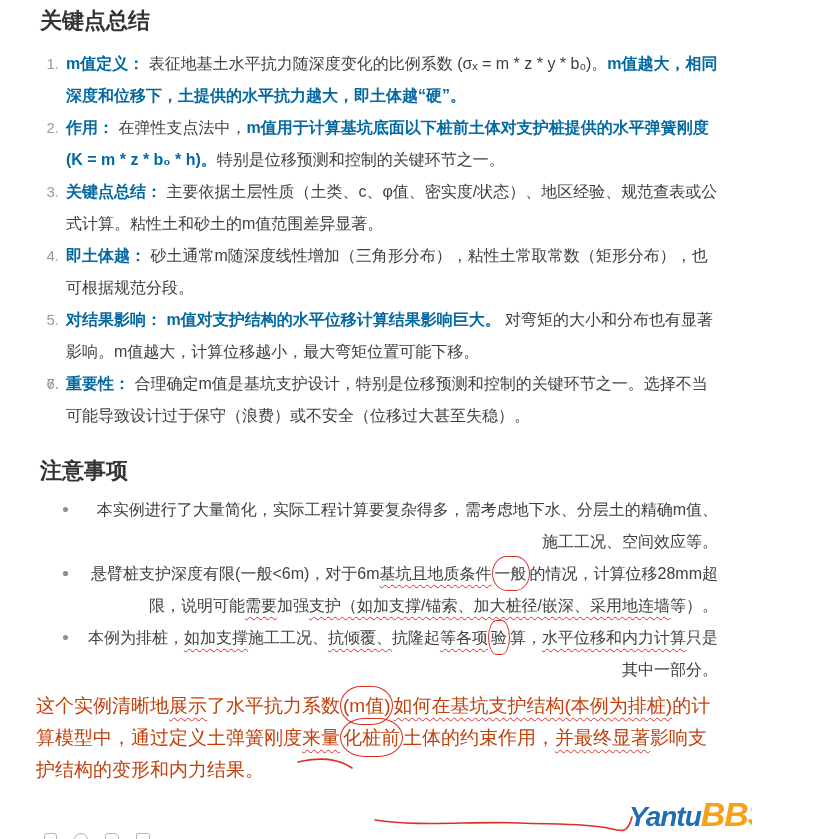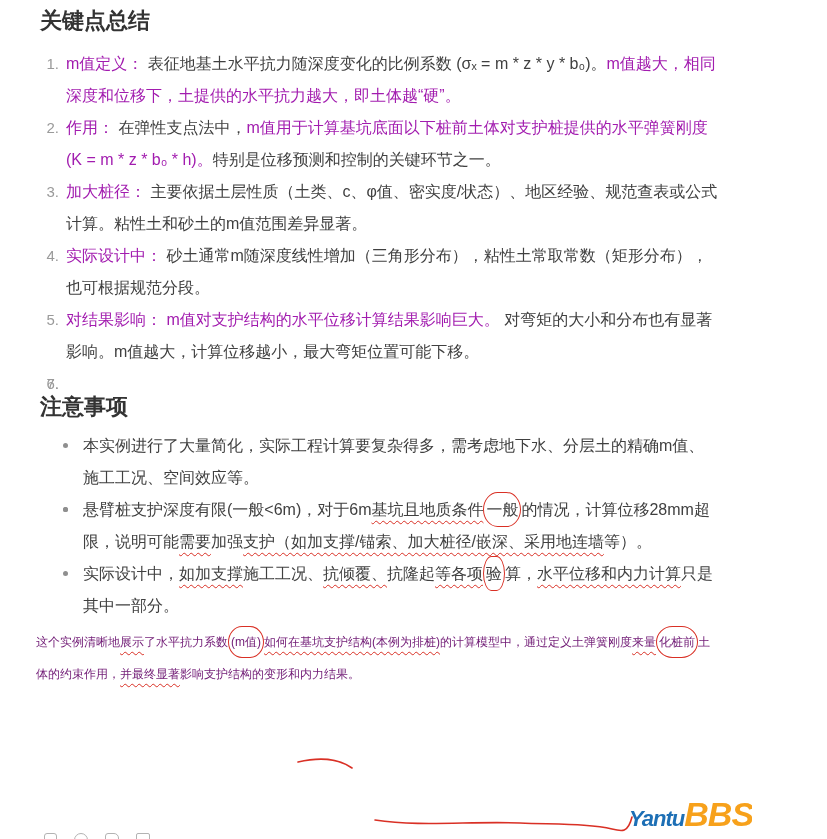--- a/index.html
+++ b/index.html
@@ -34,50 +34,51 @@
   }
   ol.kp li{position:relative;font-size:16px;line-height:32px;color:#404040}
   ol.kp .num{
     position:absolute;right:100%;padding-right:7px;
     color:#9a9a9a;font-size:15px;
   }
   ul.notes{
     list-style:none;
     margin:8px 0 0 0;
     padding:0 34px 0 83px;
+    text-align:right;
   }
   ul.notes li{position:relative;font-size:16px;line-height:32px;color:#404040}
   .bullet-dot{
     position:absolute;left:-20px;top:13px;
     width:5px;height:5px;border-radius:50%;
     background:#8f8f8f;
   }
   .summary{
     margin:4px 35px 0 36px;
-    font-size:12px;line-height:32px;color:#701a75;
+    font-size:19px;line-height:32px;color:#c2410c;
   }
-  .seg-b{font-weight:400;color:#a21caf}
+  .seg-b{font-weight:700;color:#0369a1}
   .seg-w{
     text-decoration:underline;
     text-decoration-style:wavy;
     text-decoration-color:var(--annotation);
     text-decoration-thickness:1px;
     text-underline-offset:5px;
   }
   .seg-c{
     border:1.5px solid var(--annotation);
     border-radius:45%/58%;
     padding:8px 2px;
   }
   .logo{
     position:absolute;left:629px;top:795px;
     font-style:italic;font-weight:700;white-space:nowrap;
     letter-spacing:-1px;
   }
-  .logo-yantu{color:var(--logo-yantu);font-size:22px}
+  .logo-yantu{color:var(--logo-yantu);font-size:28px}
   .logo-bbs{color:var(--logo-bbs);font-size:34px}
   .logo-cn{color:var(--logo-cn);font-size:25px;margin-left:5px;font-weight:900}
   svg.pen{
     position:absolute;left:270px;top:750px;
     width:380px;height:89px;
     pointer-events:none;
   }
   svg.pen path{stroke:var(--annotation);stroke-width:1.6;fill:none;stroke-linecap:round}
   .footer-icons{
     position:absolute;left:44px;top:833px;
@@ -97,50 +98,50 @@
   <h1 class="sec">关键点总结</h1>
 
   <ol class="kp">
     <li>
       <span class="num">1.</span><span><span class="seg-b">m值定义：</span><span> 表征地基土水平抗力随深度变化的比例系数 (σₓ = m * z * y * b₀)。</span><span class="seg-b">m值越大，相同深度和位移下，土提供的水平抗力越大，即土体越“硬”。</span></span>
     </li>
     <li>
       <span class="num">2.</span><span><span class="seg-b">作用：</span><span> 在弹性支点法中，</span><span class="seg-b">m值用于计算基坑底面以下桩前土体对支护桩提供的水平弹簧刚度 (K = m * z * b₀ * h)。</span><span>特别是位移预测和控制的关键环节之一。</span></span>
     </li>
     <li>
-      <span class="num">3.</span><span><span class="seg-b">加大桩径：</span><span> 主要依据土层性质（土类、c、φ值、密实度/状态）、地区经验、规范查表或公式计算。粘性土和砂土的m值范围差异显著。</span></span>
+      <span class="num">3.</span><span><span class="seg-b">关键点总结：</span><span> 主要依据土层性质（土类、c、φ值、密实度/状态）、地区经验、规范查表或公式计算。粘性土和砂土的m值范围差异显著。</span></span>
     </li>
     <li>
-      <span class="num">4.</span><span><span class="seg-b">实际设计中：</span><span> 砂土通常m随深度线性增加（三角形分布），粘性土常取常数（矩形分布），也可根据规范分段。</span></span>
+      <span class="num">4.</span><span><span class="seg-b">即土体越：</span><span> 砂土通常m随深度线性增加（三角形分布），粘性土常取常数（矩形分布），也可根据规范分段。</span></span>
     </li>
     <li>
       <span class="num">5.</span><span><span class="seg-b">对结果影响： m值对支护结构的水平位移计算结果影响巨大。</span><span> 对弯矩的大小和分布也有显著影响。m值越大，计算位移越小，最大弯矩位置可能下移。</span></span>
     </li>
     <li>
       <span class="num">6.</span>
     </li>
     <li>
-      <span class="num">7.</span>
+      <span class="num">7.</span><span><span class="seg-b">重要性：</span><span> 合理确定m值是基坑支护设计，特别是位移预测和控制的关键环节之一。选择不当可能导致设计过于保守（浪费）或不安全（位移过大甚至失稳）。</span></span>
     </li>
   </ol>
 
   <h2 class="sec">注意事项</h2>
 
   <ul class="notes">
     <li>
       <span class="bullet-dot"></span><span><span>本实例进行了大量简化，实际工程计算要复杂得多，需考虑地下水、分层土的精确m值、施工工况、空间效应等。</span></span>
     </li>
     <li>
       <span class="bullet-dot"></span>
     </li>
     <li>
       <span class="bullet-dot"></span><span><span>悬臂桩支护深度有限(一般&lt;6m)，对于6m</span><span class="seg-w">基坑且地质条件</span><span class="seg-c">一般</span><span>的情况，计算位移28mm超限，说明可能</span><span class="seg-w">需要</span><span>加强</span><span class="seg-w">支护（如加支撑/锚索、加大桩径/嵌深、采用地连墙</span><span>等）。</span></span>
     </li>
     <li>
-      <span class="bullet-dot"></span><span><span>实际设计中，</span><span class="seg-w">如加支撑</span><span>施工工况、</span><span class="seg-w">抗倾覆、</span><span>抗隆起</span><span class="seg-w">等各项</span><span class="seg-c">验</span><span>算，</span><span class="seg-w">水平位移和内力计算</span><span>只是其中一部分。</span></span>
+      <span class="bullet-dot"></span><span><span>本例为排桩，</span><span class="seg-w">如加支撑</span><span>施工工况、</span><span class="seg-w">抗倾覆、</span><span>抗隆起</span><span class="seg-w">等各项</span><span class="seg-c">验</span><span>算，</span><span class="seg-w">水平位移和内力计算</span><span>只是其中一部分。</span></span>
     </li>
   </ul>
 
   <p class="summary">
     <span><span>这个实例清晰地</span><span class="seg-w">展示</span><span>了水平抗力系数</span><span class="seg-c">(m值)</span><span class="seg-w">如何在基坑支护结构(本例为排桩)</span><span>的计算模型中，通过定义土弹簧刚度</span><span class="seg-w">来量</span><span class="seg-c">化桩前</span><span>土体的约束作用，</span><span class="seg-w">并最终显著</span><span>影响支护结构的变形和内力结果。</span></span>
   </p>
 
   <div class="logo">
     <span class="logo-yantu">Yantu</span><span class="logo-bbs">BBS</span><span class="logo-cn">岩土在线</span>
   </div>

